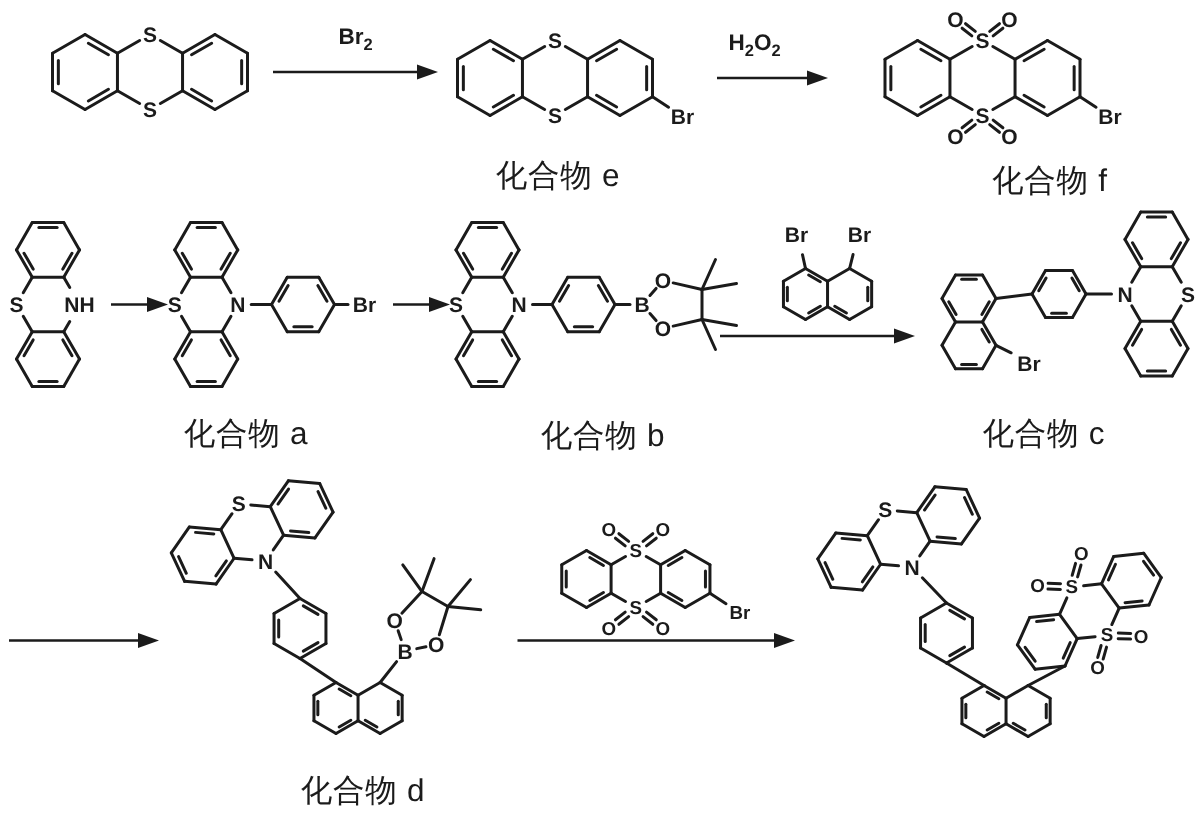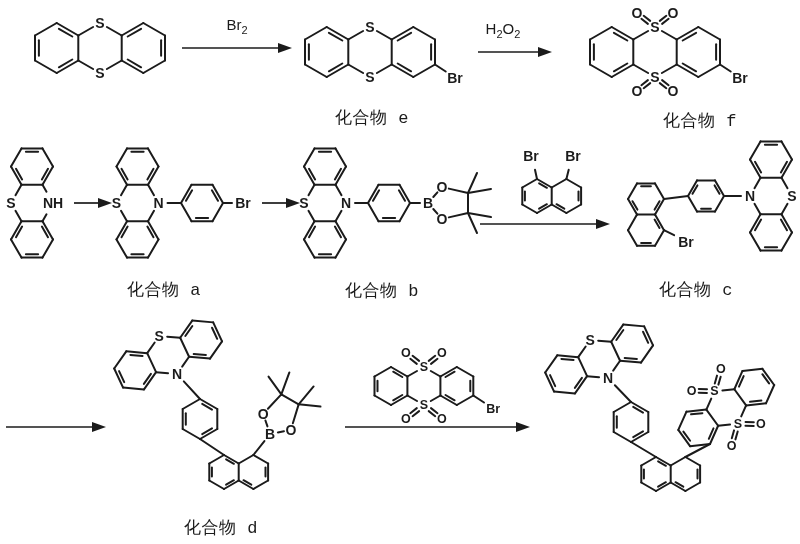--- a/index.html
+++ b/index.html
@@ -6,22 +6,22 @@
   .canvas{position:relative;width:800px;height:544px;overflow:hidden;
           font-family:"Liberation Sans",sans-serif}
   .canvas svg{position:absolute;left:0;top:0}
   .bond{stroke:currentColor;stroke-width:2;stroke-linecap:round;fill:none}
   .arrow-line{stroke:currentColor;stroke-width:1.7;stroke-linecap:butt}
   .arrow-head{fill:currentColor;stroke:none}
   text.atom{font-family:"Liberation Sans",sans-serif;font-weight:bold;font-size:14px;
             fill:currentColor;text-anchor:middle;dominant-baseline:central}
   text.atom.sm{font-size:12.5px}
   .lbl{position:absolute;transform:translate(-50%,-50%);white-space:nowrap;color:inherit}
-  .compound{font-family:Liberation Mono, monospace;font-size:17px;letter-spacing:.5px}
-  .reagent{font-weight:normal;font-size:15px}
+  .compound{font-family:Liberation Sans, sans-serif;font-size:21px;letter-spacing:.5px}
+  .reagent{font-weight:bold;font-size:15px}
   .reagent sub{font-size:11px}
 </style>
 </head>
 <body>
 
 <div class="canvas" id="canvas" style="color: rgb(27, 27, 27); background: rgb(255, 255, 255);">
   <svg id="scheme" width="800" height="544" viewBox="0 0 800 544">
       <g>
         <line x1="56.7" y1="23.0" x2="78.3" y2="35.5" class="bond"></line>
         <line x1="58.9" y1="28.8" x2="72.3" y2="36.5" class="bond"></line>
@@ -566,16 +566,16 @@
       </g>
     </svg>
 
   <div class="lbl reagent" style="left:237px;top:26px"><span>Br</span><sub>2</sub></div>
 
   <div class="lbl reagent" style="left:503px;top:30px"><span>H</span><sub>2</sub><span>O</span><sub>2</sub></div>
 
   <div class="lbl compound" style="left:372px;top:117px">化合物 e</div>
   <div class="lbl compound" style="left:700px;top:120px">化合物 f</div>
   <div class="lbl compound" style="left:164px;top:289px">化合物 a</div>
-  <div class="lbl compound" style="left:382px;top:290px">化合物 b</div>
+  <div class="lbl compound" style="left:402px;top:290px">化合物 b</div>
   <div class="lbl compound" style="left:696px;top:289px">化合物 c</div>
-  <div class="lbl compound" style="left:221px;top:527px">化合物 d</div>
+  <div class="lbl compound" style="left:242px;top:527px">化合物 d</div>
 </div>
 
 </body></html>

